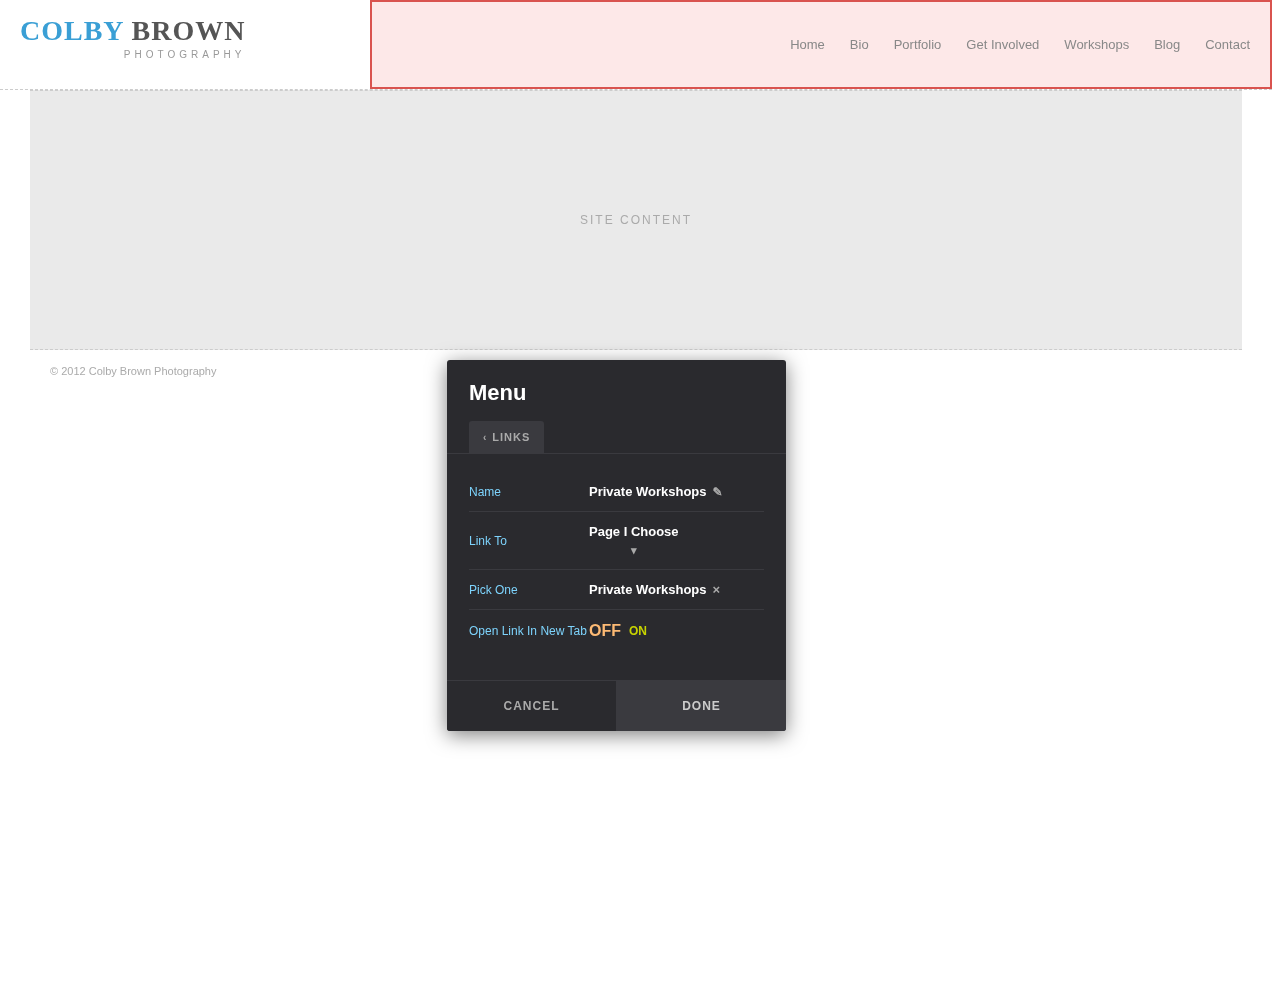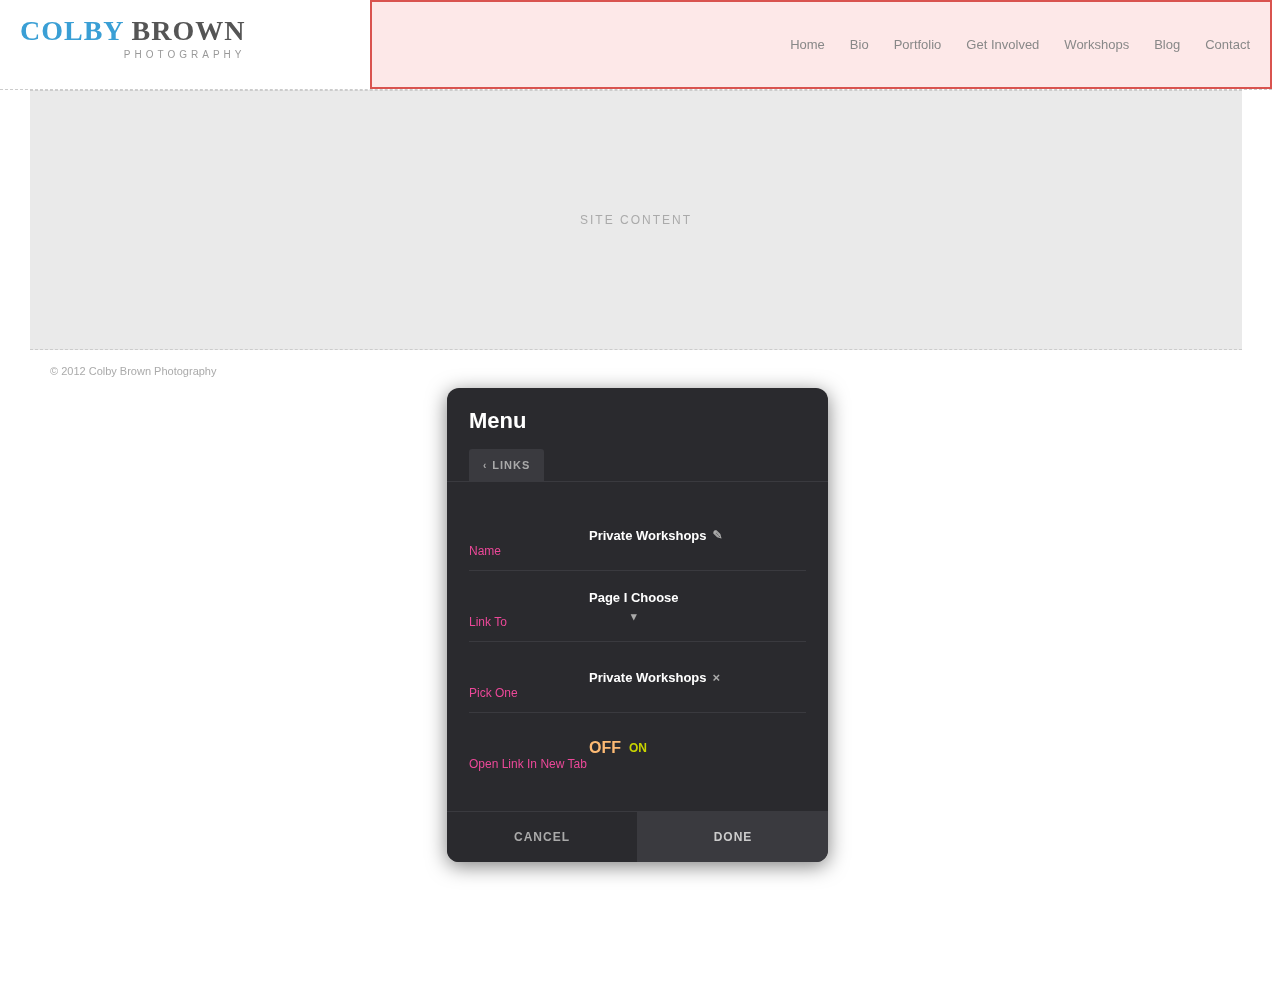--- a/index.html
+++ b/index.html
@@ -72,25 +72,25 @@
     
     .site-footer {
       padding: 15px 50px;
       font-size: 11px;
       color: #aaa;
     }
 
     
     .modal-panel {
       position: absolute;
-      top: 388px;
+      top: 360px;
       left: 447px;
-      width: 381px;
+      width: 339px;
       background: #2a2a2e;
-      border-radius: 12px;
+      border-radius: 3px;
       overflow: hidden;
       box-shadow: 0 4px 20px rgba(0,0,0,0.5);
       z-index: 100;
     }
 
     .modal-title {
       padding: 20px 22px 15px;
       font-size: 22px;
       color: #fff;
       font-weight: bold;
@@ -128,23 +128,22 @@
       display: flex;
       align-items: center;
       padding: 12px 0;
       border-bottom: 1px solid #3a3a3f;
     }
     .field-row:last-child { border-bottom: none; }
 
     .field-label {
       width: 120px;
       font-size: 12px;
-      color: #ec4899;
+      color: #7dd3fc;
       flex-shrink: 0;
-      margin-top: 32px;
     }
 
     .field-value {
       flex: 1;
       display: flex;
       align-items: center;
       gap: 6px;
       font-size: 13px;
       font-weight: bold;
       color: #fff;

